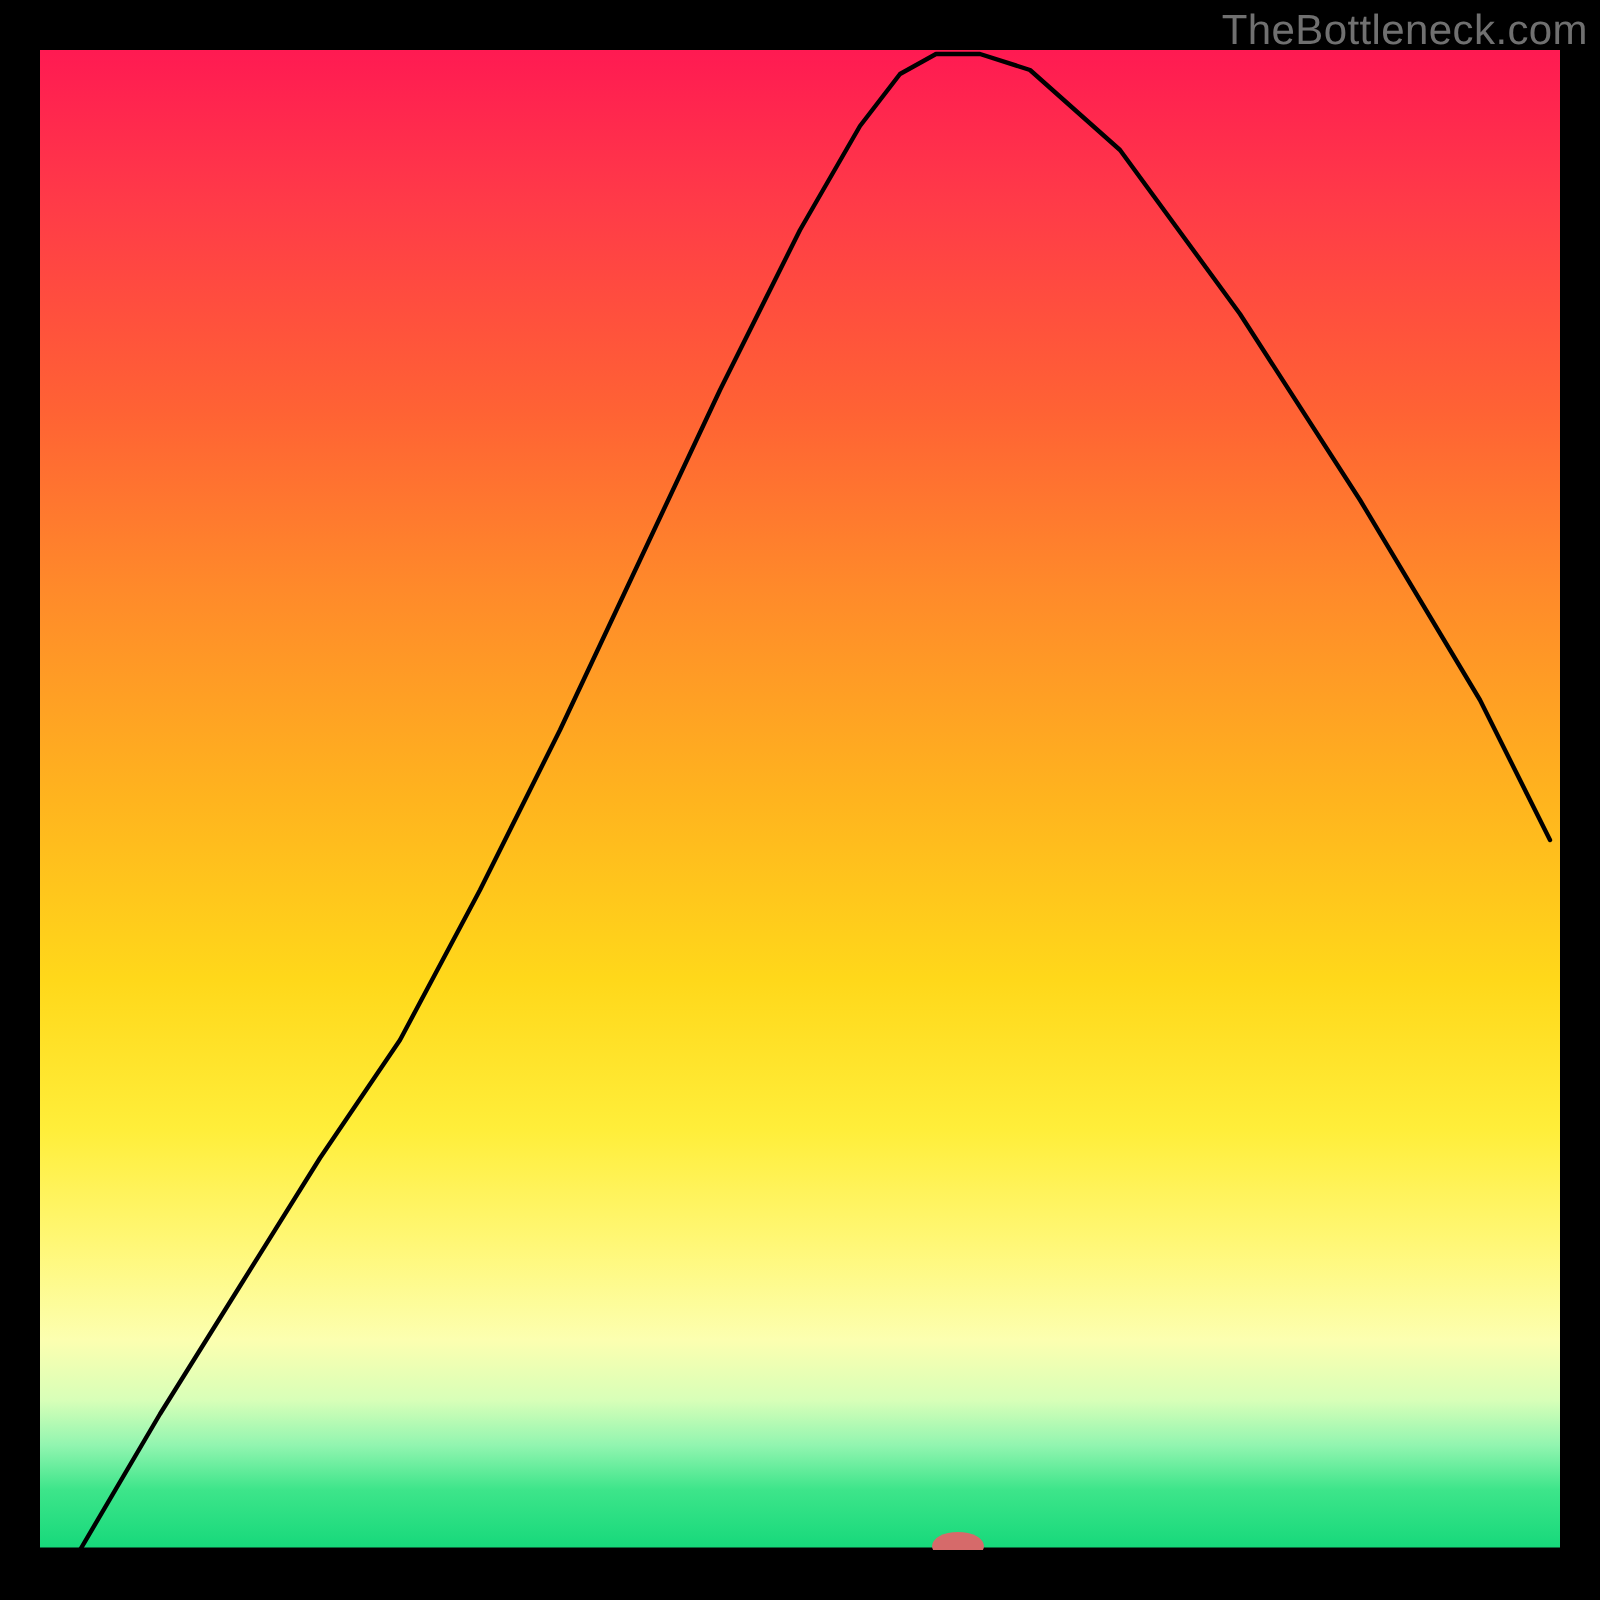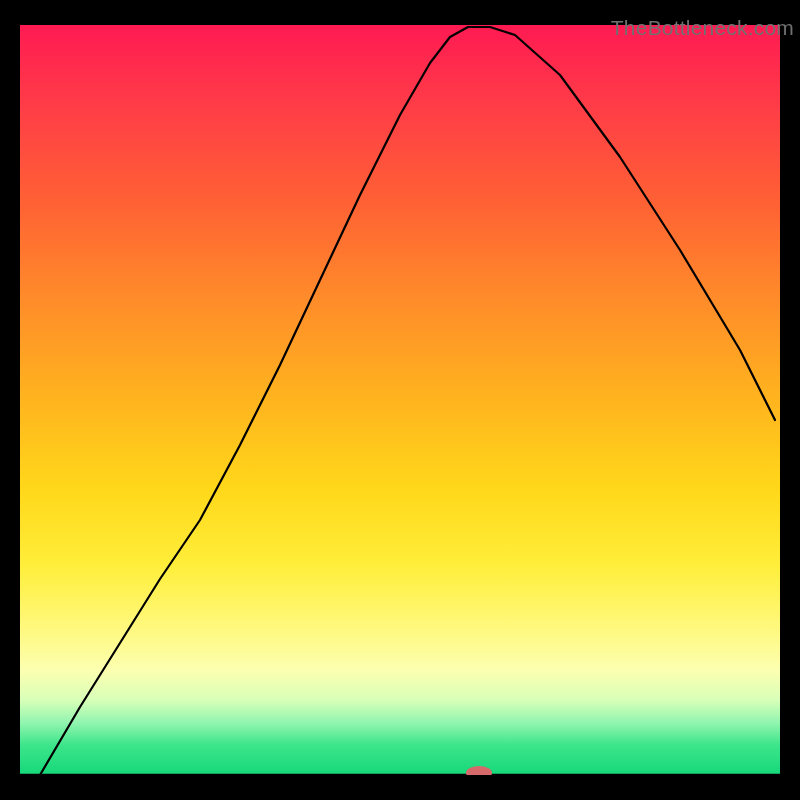--- a/index.html
+++ b/index.html
@@ -19,21 +19,20 @@
   }
   .watermark {
     position: absolute;
     top: 4px;
     right: 6px;
     color: #707070;
     font-size: 21px;
     font-weight: 500;
     letter-spacing: 0.2px;
     z-index: 10;
-    margin-top: 12px;
   }
   .plot-area {
     position: absolute;
     left: 20px;
     top: 25px;
     width: 760px;
     height: 750px;
     overflow: hidden;
   }
   .gradient-bg {

